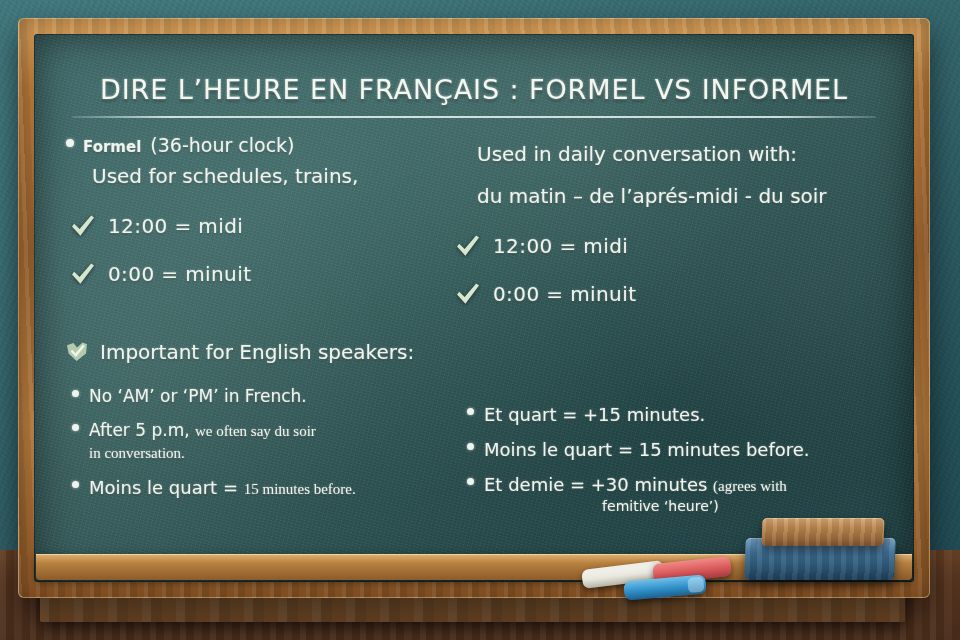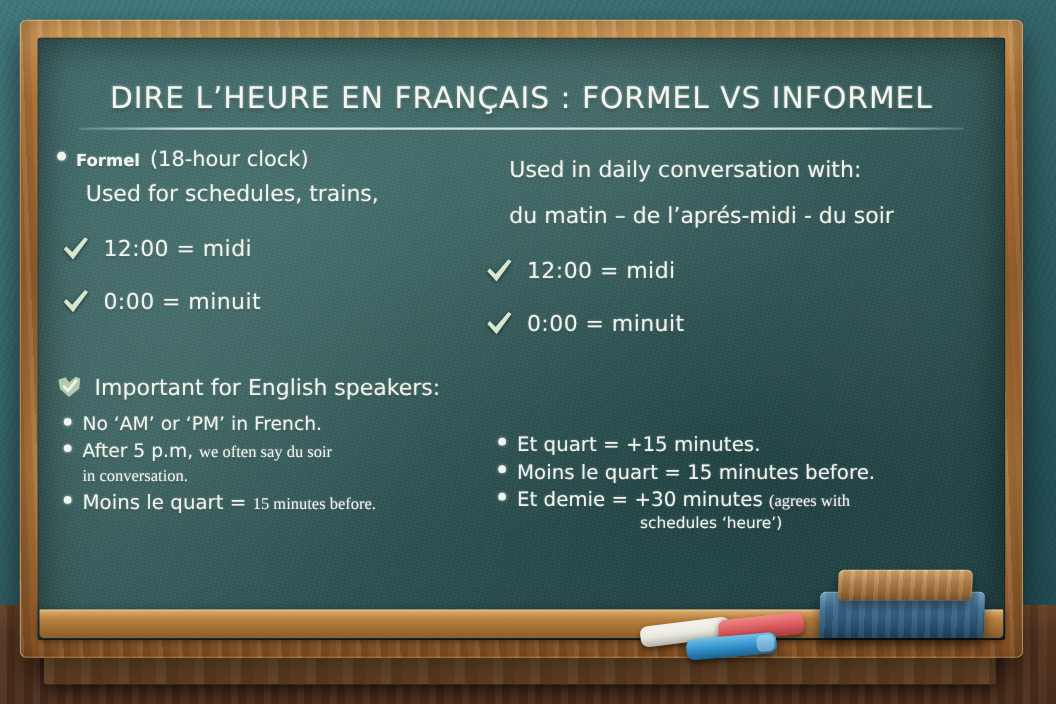--- a/index.html
+++ b/index.html
@@ -96,21 +96,21 @@
     content:""; position:absolute; inset:0;
     background-image:
       repeating-linear-gradient(15deg, rgba(255,255,255,.028) 0 1px, rgba(0,0,0,.03) 1px 3px),
       repeating-linear-gradient(104deg, rgba(255,255,255,.022) 0 1px, rgba(0,0,0,.025) 1px 4px),
       radial-gradient(circle at 12% 60%, rgba(255,255,255,.045), rgba(0,0,0,0) 30%),
       radial-gradient(circle at 62% 18%, rgba(255,255,255,.04), rgba(0,0,0,0) 26%),
       radial-gradient(circle at 88% 45%, rgba(255,255,255,.035), rgba(0,0,0,0) 24%);
     pointer-events:none;
   }
 
-  #content{ position:absolute; inset:0; padding:0 8px; z-index:2; }
+  #content{ position:absolute; inset:0; padding:0 22px; z-index:2; }
 
   
   .chalk{
     color:#eef4ee;
     text-shadow:0 0 2px rgba(238,246,238,.55), 0 1px 2px rgba(0,0,0,.45);
     font-family:"DejaVu Sans", sans-serif;
   }
 
   
   #title-wrap{ text-align:center; padding-top:40px; }
@@ -155,21 +155,21 @@
   
   #important{ margin-top:34px; padding-left:10px; }
   #imp-head{ display:flex; align-items:center; gap:12px; }
   #imp-head .badge svg{ display:block; }
   #imp-title{ font-size:20px; }
 
   #lower{ display:flex; margin-top:9px; }
   #lower .lcol{ width:385px; padding-left:6px; }
   #lower .rcol{ flex:1; padding-left:16px; padding-top:18px; }
 
-  .b-item{ display:flex; gap:10px; margin-top:2px; }
+  .b-item{ display:flex; gap:10px; margin-top:12px; }
   .b-item .dot{ top:5px; width:7px; height:7px; }
   .b-item .btext{ font-size:17px; line-height:1.3; }
   .b-item .btext .small{ font-size:15px;font-family:Liberation Serif, serif; }
   .b-item.big .btext{ font-size:18px; }
   .sub-note{ display:block; font-size:14px; text-align:center; padding-left:50px; }
 
   
   .chalk-stick{ position:absolute; border-radius:7px; z-index:6; }
   #chalk-white{
     left:582px; top:565px; width:82px; height:19px;
@@ -234,21 +234,21 @@
         <div id="title" class="chalk">DIRE L’HEURE EN FRANÇAIS : FORMEL VS INFORMEL</div>
         <div id="title-rule"></div>
       </div>
 
       <div id="cols">
 
         <div class="col left">
           <div class="head-row chalk">
             <span class="dot"></span>
             <span class="head-strong">Formel</span>
-            <span class="head-sub">(18-hour clock)</span>
+            <span class="head-sub">(36-hour clock)</span>
           </div>
           <div class="body-line chalk">Used for schedules, trains,</div>
 
           <div class="check-row">
             <span class="tick">
               <svg width="26" height="24" viewBox="0 0 26 24">
                   <path d="M2 12.5 L4.2 9.8 L9.6 15.1 L21.2 1.6 L24 3.4 L10.4 21.8 Z"></path>
                 </svg>
             </span>
             <span class="ctext chalk">12:00  =  midi</span>
@@ -331,21 +331,21 @@
             </div>
             <div class="b-item big">
               <span class="dot"></span>
               <span class="btext chalk">Moins le quart = 15 minutes before.</span>
             </div>
             <div class="b-item big">
               <span class="dot"></span>
               <span class="btext chalk">
                 <span>Et demie = +30 minutes</span>
                 <span class="small">(agrees with</span>
-                <span class="sub-note">schedules ‘heure’)</span>
+                <span class="sub-note">femitive ‘heure’)</span>
               </span>
             </div>
           </div>
 
         </div>
       </div>
 
     </div>
   </div>
   <div id="rail"></div>

